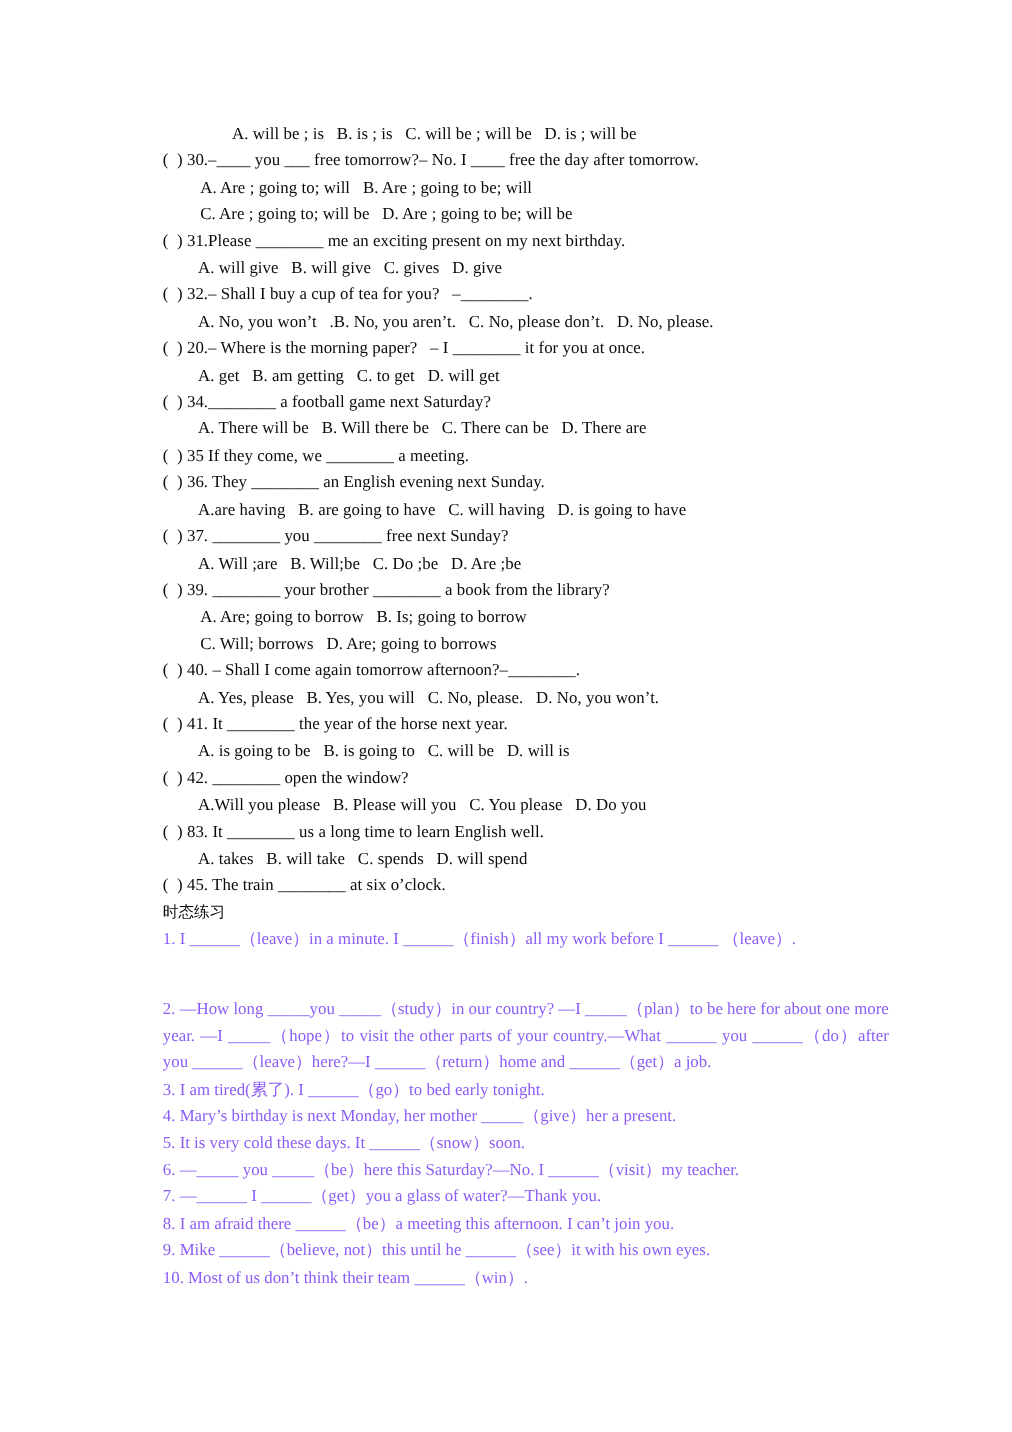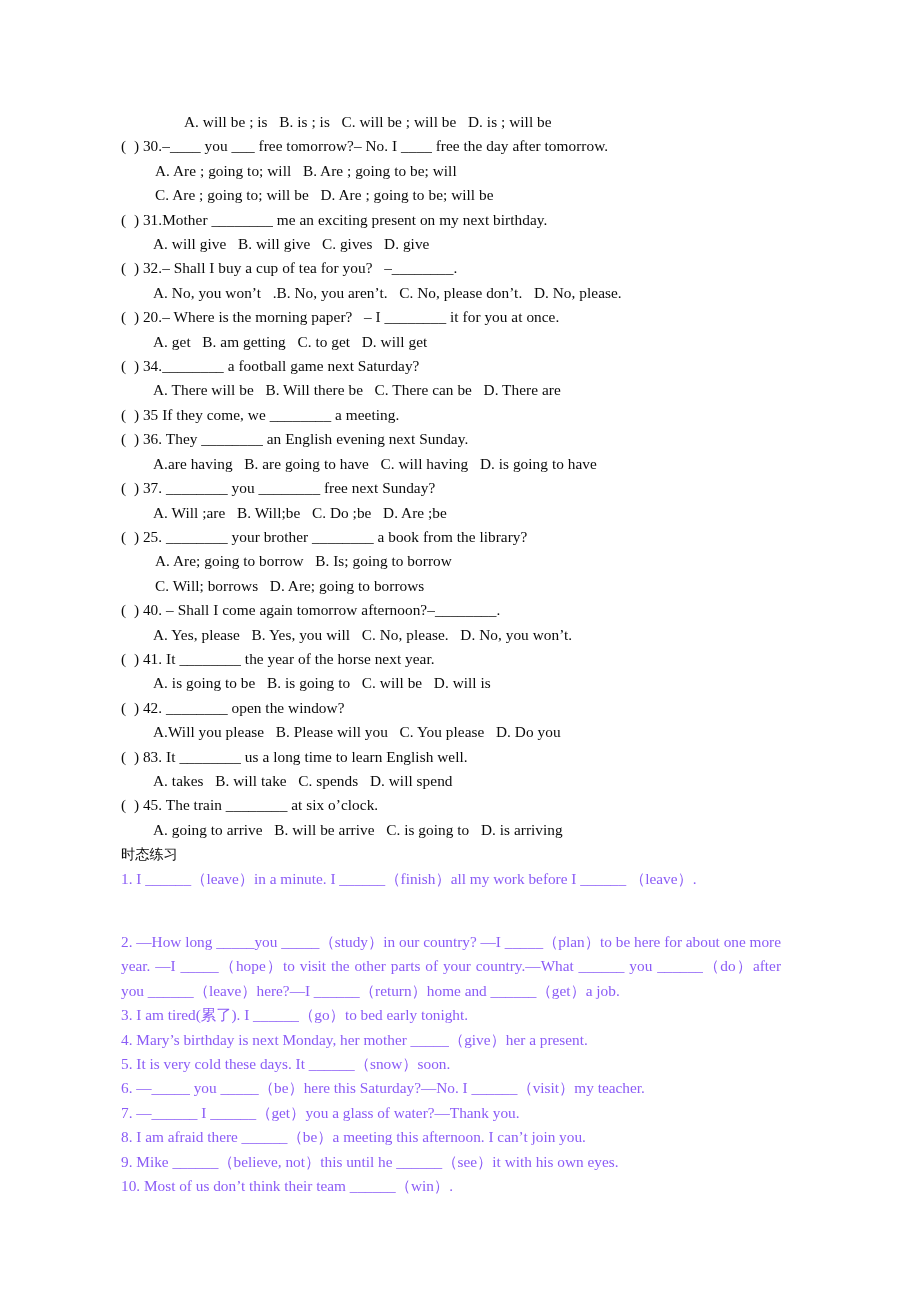--- a/index.html
+++ b/index.html
@@ -17,21 +17,21 @@
     overflow: hidden;
   }
   #page {
     position: absolute;
     left: 0; top: 0;
     width: 920px;
     height: 1302px;
   }
   .doc-body {
     position: absolute;
-    left: 121px;
+    left: 148px;
     top: 110px;
     width: 660px;
   }
 
   
   .line {
     font-size: 15.3px;
     line-height: 24.4px;
     white-space: pre-wrap;
     letter-spacing: 0.05px;
@@ -76,58 +76,57 @@
 
 <div id="page">
   <div class="doc-body">
 
     <div class="line opt">        A. will be ; is   B. is ; is   C. will be ; will be   D. is ; will be</div>
 
     <div class="line q"><span>(  ) </span><span>30.</span><span>–____ you ___ free tomorrow?– No. I ____ free the day after tomorrow.</span></div>
     <div class="line opt2">A. Are ; going to; will   B. Are ; going to be; will</div>
     <div class="line opt2">C. Are ; going to; will be   D. Are ; going to be; will be</div>
 
-    <div class="line q"><span>(  ) </span><span>31.</span><span>Mother ________ me an exciting present on my next birthday.</span></div>
+    <div class="line q"><span>(  ) </span><span>31.</span><span>Please ________ me an exciting present on my next birthday.</span></div>
     <div class="line opt">A. will give   B. will give   C. gives   D. give</div>
 
     <div class="line q"><span>(  ) </span><span>32.</span><span>– Shall I buy a cup of tea for you?   –________.</span></div>
     <div class="line opt">A. No, you won’t   .B. No, you aren’t.   C. No, please don’t.   D. No, please.</div>
 
     <div class="line q"><span>(  ) </span><span>20.</span><span>– Where is the morning paper?   – I ________ it for you at once.</span></div>
     <div class="line opt">A. get   B. am getting   C. to get   D. will get</div>
 
     <div class="line q"><span>(  ) </span><span>34.</span><span>________ a football game next Saturday?</span></div>
     <div class="line opt">A. There will be   B. Will there be   C. There can be   D. There are</div>
 
     <div class="line q"><span>(  ) </span><span>35</span><span> If they come, we ________ a meeting.</span></div>
 
     <div class="line q"><span>(  ) </span><span>36.</span><span> They ________ an English evening next Sunday.</span></div>
     <div class="line opt">A.are having   B. are going to have   C. will having   D. is going to have</div>
 
     <div class="line q"><span>(  ) </span><span>37.</span><span> ________ you ________ free next Sunday?</span></div>
     <div class="line opt">A. Will ;are   B. Will;be   C. Do ;be   D. Are ;be</div>
 
-    <div class="line q"><span>(  ) </span><span>25.</span><span> ________ your brother ________ a book from the library?</span></div>
+    <div class="line q"><span>(  ) </span><span>39.</span><span> ________ your brother ________ a book from the library?</span></div>
     <div class="line opt2">A. Are; going to borrow   B. Is; going to borrow</div>
     <div class="line opt2">C. Will; borrows   D. Are; going to borrows</div>
 
     <div class="line q"><span>(  ) </span><span>40.</span><span> – Shall I come again tomorrow afternoon?–________.</span></div>
     <div class="line opt">A. Yes, please   B. Yes, you will   C. No, please.   D. No, you won’t.</div>
 
     <div class="line q"><span>(  ) </span><span>41.</span><span> It ________ the year of the horse next year.</span></div>
     <div class="line opt">A. is going to be   B. is going to   C. will be   D. will is</div>
 
     <div class="line q"><span>(  ) </span><span>42.</span><span> ________ open the window?</span></div>
     <div class="line opt">A.Will you please   B. Please will you   C. You please   D. Do you</div>
 
     <div class="line q"><span>(  ) </span><span>83.</span><span> It ________ us a long time to learn English well.</span></div>
     <div class="line opt">A. takes   B. will take   C. spends   D. will spend</div>
 
     <div class="line q"><span>(  ) </span><span>45.</span><span> The train ________ at six o’clock.</span></div>
-    <div class="line opt">A. going to arrive   B. will be arrive   C. is going to   D. is arriving</div>
 
     <div class="cn-head">时态练习</div>
 
     <div class="fill"><span>1.</span><span> I ______（leave）in a minute. I ______（finish）all my work before I ______ （leave）.</span></div>
 
     <div class="fill wrap"><span>2.</span><span> —How long _____you _____（study）in our country? —I _____（plan）to be here for about one more year. —I _____（hope）to visit the other parts of your country.—What ______ you ______（do）after you ______（leave）here?—I ______（return）home and ______（get）a job.</span></div>
 
     <div class="fill"><span>3.</span><span> I am tired(累了). I ______（go）to bed early tonight.</span></div>
 
     <div class="fill"><span>4.</span><span> Mary’s birthday is next Monday, her mother _____（give）her a present.</span></div>

